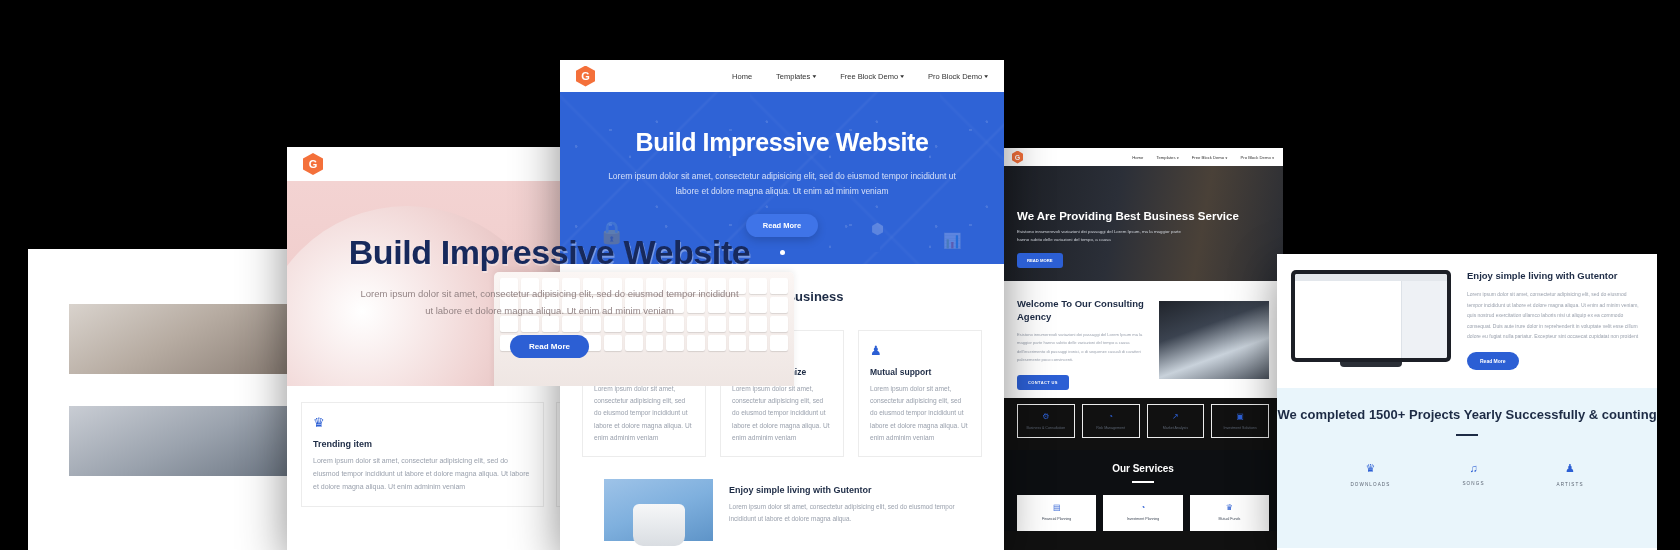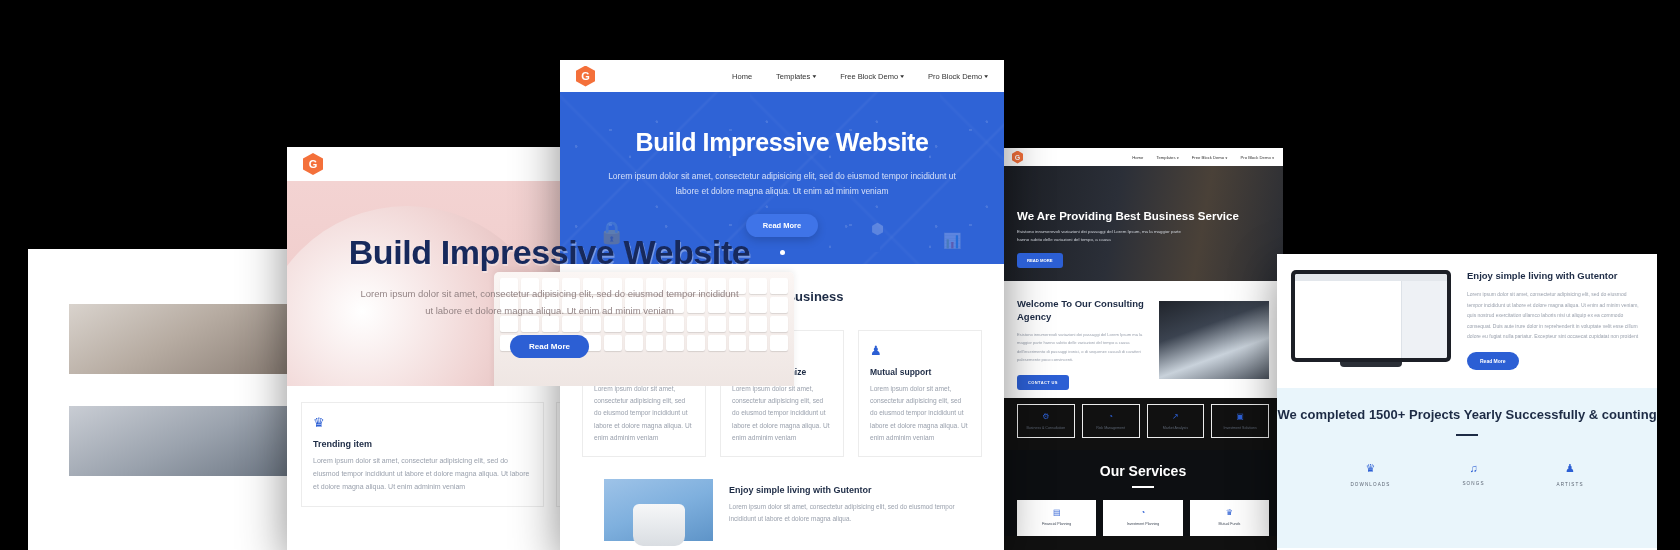--- a/index.html
+++ b/index.html
@@ -140,21 +140,21 @@
   .dk-welcome h3 { font-size: 9.5px; font-weight: 800; color: #1d2b45; width: 130px; line-height: 1.35; }
   .dk-welcome p { font-size: 4.1px; color: #9aa1ad; line-height: 2.1; width: 132px; margin-top: 7px; }
   .dk-welcome .btn { font-size: 4px; padding: 5px 11px; margin-top: 10px; letter-spacing: .4px; }
   .dk-photo { position: absolute; right: 14px; top: 20px; width: 110px; height: 78px;
     background: linear-gradient(160deg,#20242b 0%,#3b4350 35%,#c9d2db 65%,#4a515c 100%); }
   .dk-cards { display: flex; gap: 7px; padding: 6px 14px 0; }
   .dk-card { flex: 1; border: 1px solid #ececec; text-align: center; padding: 7px 2px; }
   .dk-card .ic { color: #2c5fd4; font-size: 8px; }
   .dk-card span { display: block; font-size: 3.6px; color: #5b6472; margin-top: 5px; }
   .dk-serv { background: #0d0f12; padding: 13px 0 0; margin-top: 12px; }
-  .dk-serv h3 { text-align: center; color: #fff; font-size: 14px; font-weight: 800; }
+  .dk-serv h3 { text-align: center; color: #fff; font-size: 10px; font-weight: 800; }
   .dk-serv .g-rule { background: #fff; }
   .dk-serv-row { display: flex; gap: 7px; padding: 12px 14px 0; }
   .dk-serv-card { flex: 1; background: #fff; text-align: center; padding: 8px 2px 10px; }
   .dk-serv-card .ic { color: #2c5fd4; font-size: 8px; }
   .dk-serv-card span { display: block; font-size: 3.6px; color: #3c4553; margin-top: 5px; }
 
   
   #card-light { left: 1277px; top: 254px; width: 380px; height: 296px; background: #fff; }
   .lt-top { display: flex; padding: 16px 14px 0; background: #fff; }
   .lt-mock { width: 160px; height: 92px; background: #1c1f26; border-radius: 5px; padding: 4px; position: relative; }

